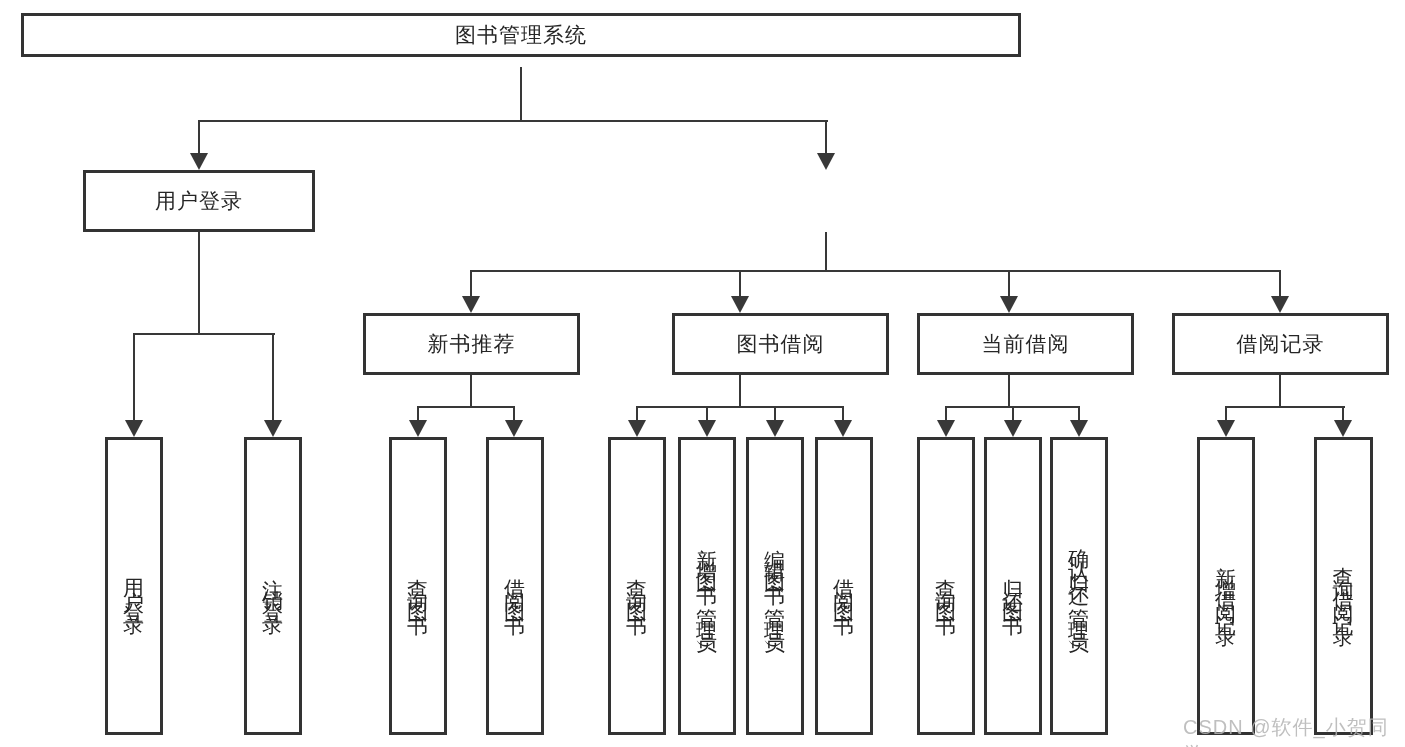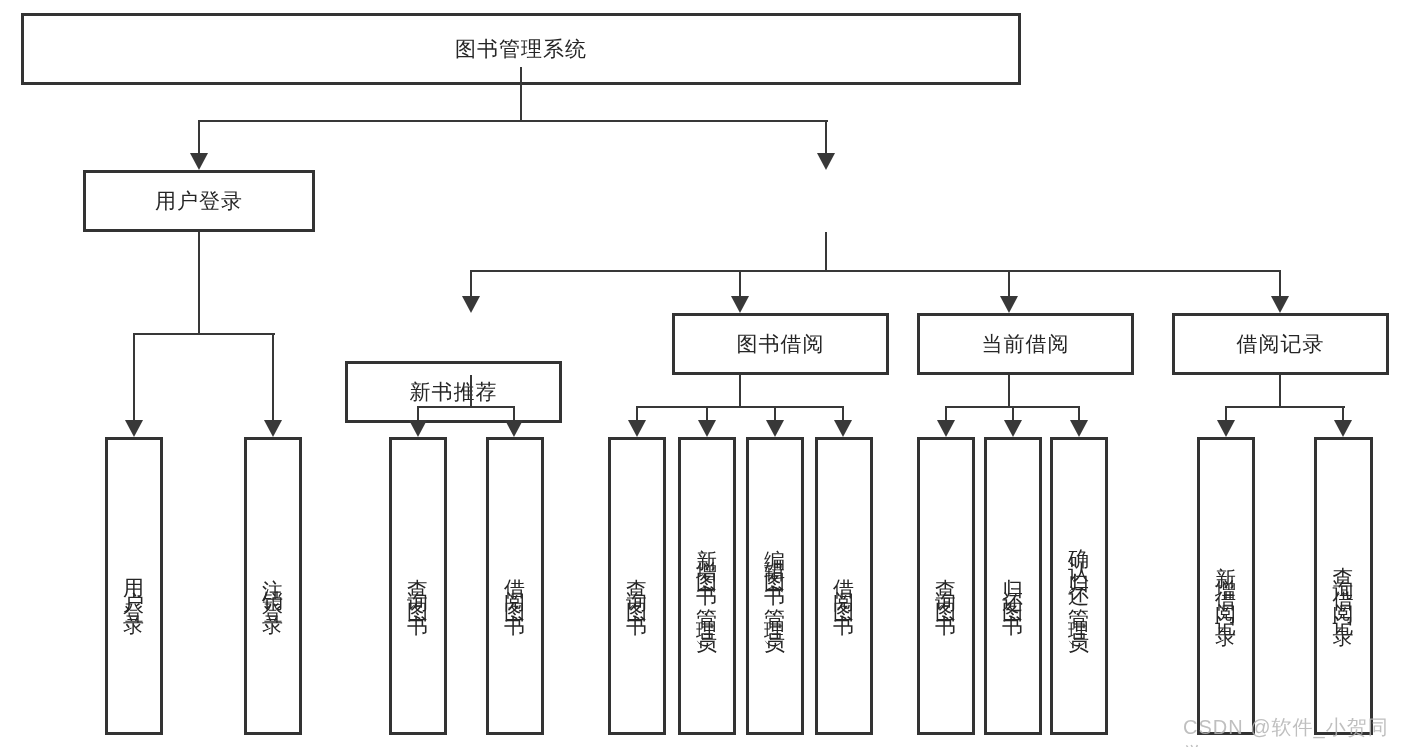--- a/index.html
+++ b/index.html
@@ -32,21 +32,21 @@
   .watermark{
     position:absolute;left:1183px;top:714px;z-index:10;
     color:var(--watermark);font-size:20px;letter-spacing:1px;opacity:.85;
   }
 </style>
 </head>
 <body>
 
 <div id="canvas">
 
-  <div class="box hbox" style="left:21px;top:13px;width:1000px;height:72px;">
+  <div class="box hbox" style="left:21px;top:13px;width:1000px;height:44px;">
     <span>图书管理系统</span>
   </div>
 
   <div class="vl" style="left:520px;top:67px;height:53px;"></div>
   <div class="hl" style="left:198px;top:120px;width:630px;"></div>
   <div class="vl" style="left:198px;top:120px;height:35px;"></div>
   <div class="arrow" style="left:190px;top:153px;"></div>
   <div class="vl" style="left:825px;top:120px;height:35px;"></div>
   <div class="arrow" style="left:817px;top:153px;"></div>
 
@@ -65,21 +65,21 @@
   <div class="hl" style="left:470px;top:270px;width:811px;"></div>
   <div class="vl" style="left:470px;top:270px;height:28px;"></div>
   <div class="arrow" style="left:462px;top:296px;"></div>
   <div class="vl" style="left:739px;top:270px;height:28px;"></div>
   <div class="arrow" style="left:731px;top:296px;"></div>
   <div class="vl" style="left:1008px;top:270px;height:28px;"></div>
   <div class="arrow" style="left:1000px;top:296px;"></div>
   <div class="vl" style="left:1279px;top:270px;height:28px;"></div>
   <div class="arrow" style="left:1271px;top:296px;"></div>
 
-  <div class="box hbox" style="left:345px;top:313px;width:217px;margin-top:48px;">
+  <div class="box hbox" style="left:363px;top:313px;width:217px;">
     <span>新书推荐</span>
   </div>
   <div class="box hbox" style="left:632px;top:313px;width:217px;margin-left:40px;">
     <span>图书借阅</span>
   </div>
   <div class="box hbox" style="left:901px;top:313px;width:217px;margin-left:16px;">
     <span>当前借阅</span>
   </div>
   <div class="box hbox" style="left:1172px;top:313px;width:217px;">
     <span>借阅记录</span>

